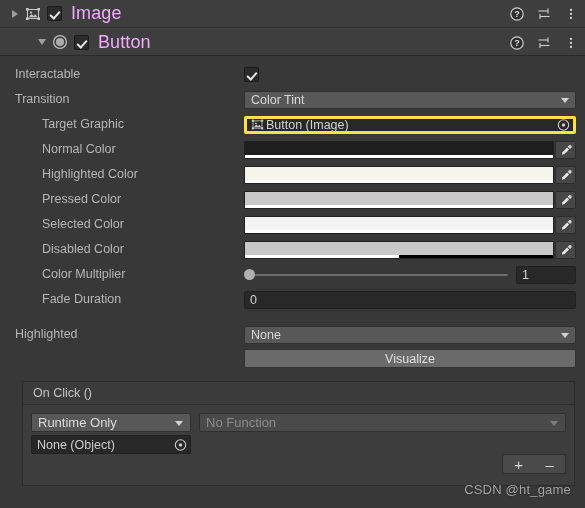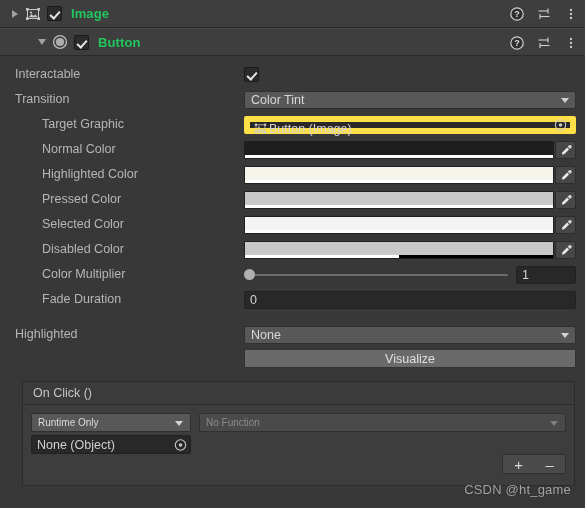--- a/index.html
+++ b/index.html
@@ -73,23 +73,23 @@
     content: "";
     position: absolute;
     left: 4px; top: 2px;
     width: 4px; height: 8px;
     border: solid #e8e8e8;
     border-width: 0 2px 2px 0;
     transform: rotate(42deg);
   }
 
   .comp-title {
-    font-size: 13px;
-    font-weight: bold;
-    color: #22c55e;
+    font-size: 18px;
+    font-weight: normal;
+    color: #f0abfc;
     letter-spacing: .1px;
   }
 
   .header-icons {
     position: absolute;
     right: 6px; top: 0;
     height: 28px;
     display: flex; align-items: center; gap: 11px;
   }
   .hicon { width: 16px; height: 16px; display:flex; align-items:center; justify-content:center; }
@@ -130,23 +130,23 @@
     width: 0; height: 0;
     border-top: 5px solid #d2d2d2;
     border-left: 4px solid transparent;
     border-right: 4px solid transparent;
   }
 
   
   .objf {
     height: 18px;
     background: #282828;
-    border: 6px solid #fde047;
-    border-radius: 2px;
-    display: flex; 
+    border: 3px solid #fde047;
+    border-radius: 2px;
+    display: flex; align-items: center;
     padding: 0 4px;
     color: #d2d2d2;
     font-size: 12.5px;
     position: relative;
   }
   .objf .otxt { margin-left: 2px; }
   .objf .picker {
     position: absolute; right: 2px; top: 50%;
     transform: translateY(-50%);
     width: 15px; height: 15px;
@@ -270,21 +270,21 @@
   .evt-col-left { width: 160px; flex: 0 0 160px; }
   .evt-col-right { flex: 1 1 auto; }
   .evt-dd {
     height: 19px;
     background: #585858;
     border: 1px solid #303030;
     border-radius: 2px;
     display: flex; align-items: center;
     padding: 0 6px;
     color: #dcdcdc;
-    font-size: 10px;
+    font-size: 13px;
     position: relative;
   }
   .evt-dd .caret {
     position: absolute; right: 7px; top: 50%;
     margin-top: -2px;
     width: 0; height: 0;
     border-top: 5px solid #d2d2d2;
     border-left: 4px solid transparent;
     border-right: 4px solid transparent;
   }

